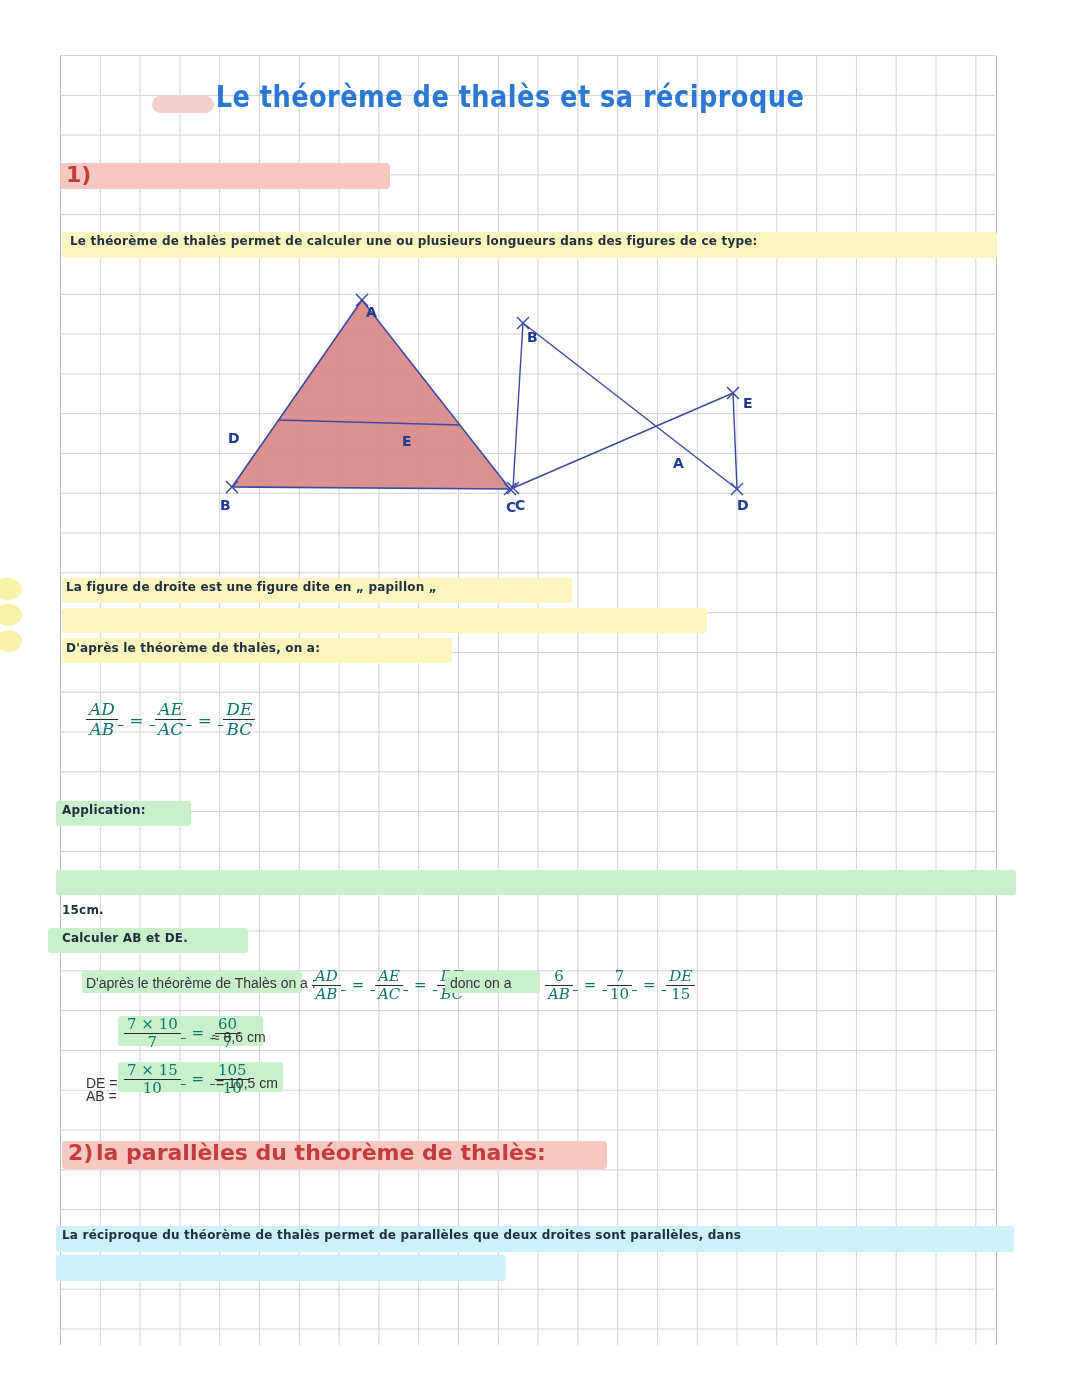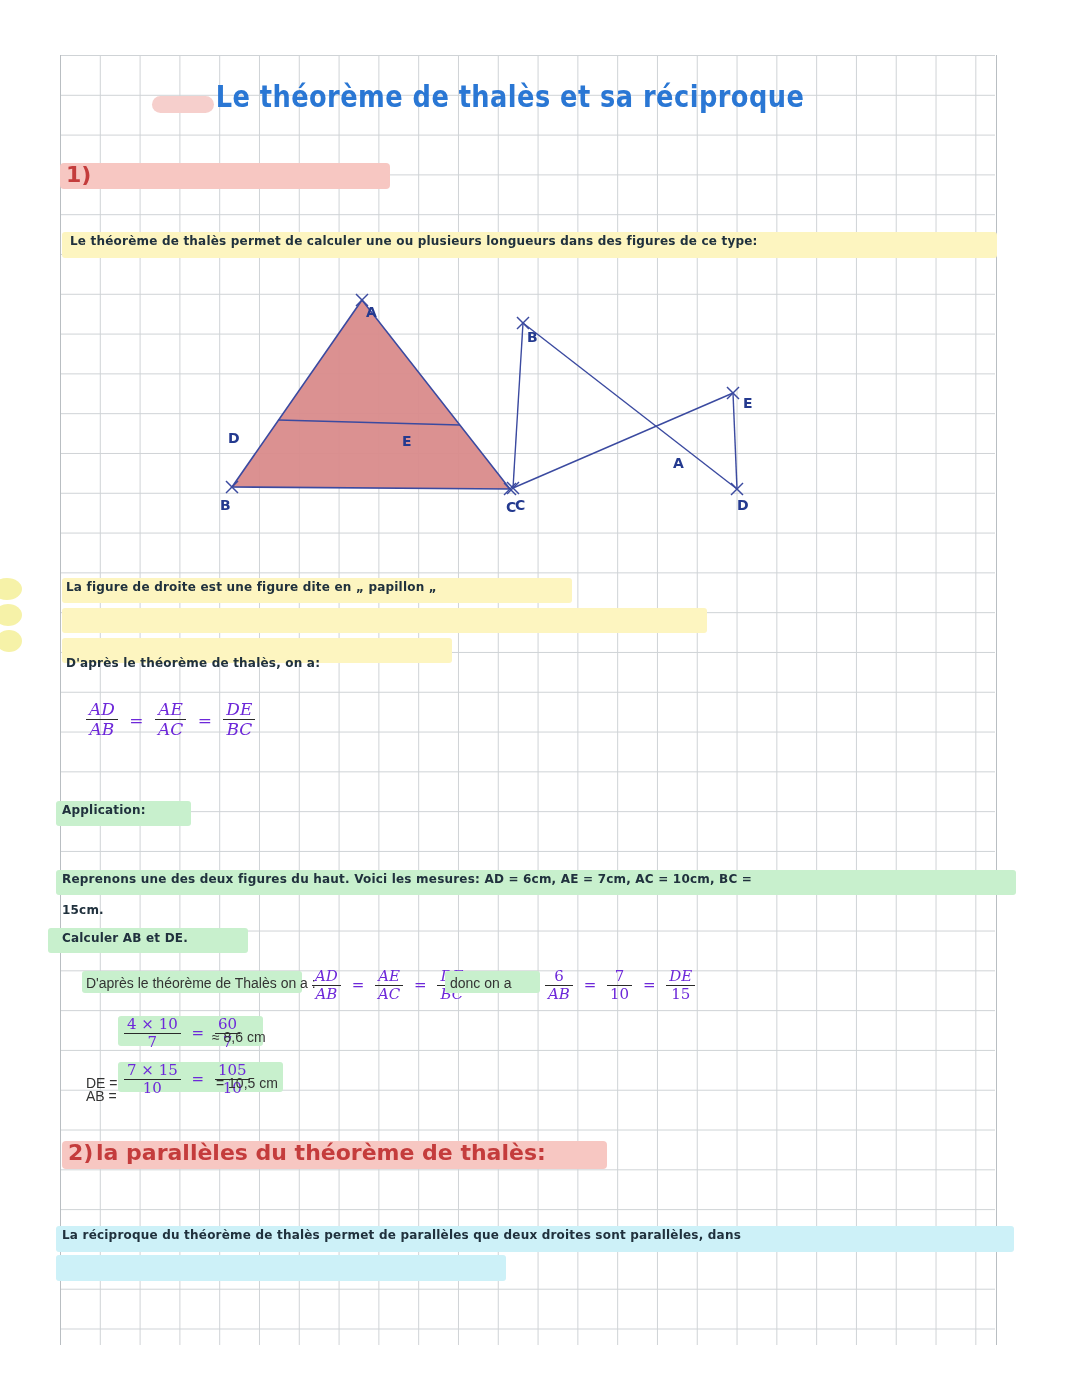--- a/index.html
+++ b/index.html
@@ -108,21 +108,22 @@
   .hl-cyan {
     position: absolute;
     background: #cdf1f8;
     border-radius: 3px;
   }
   
   .math {
     position: absolute;
     font-family: "DejaVu Serif", serif;
     font-style: italic;
-    color: #6d28d9;
+    color: #0f766e;
+    text-decoration: underline;
   }
   .frac {
     display: inline-block;
     text-align: center;
     vertical-align: middle;
     line-height: 1.12;
   }
   .frac .num { display: block; padding: 0 3px; }
   .frac .den { display: block; border-top: 1.2px solid #2a2a2a; padding: 0 3px; }
   .eq { display: inline-block; padding: 0 6px; vertical-align: middle; font-style: italic; }
@@ -221,21 +222,21 @@
       <div class="pt-label" style="left:238px; top:120px;">E</div>
       <div class="pt-label" style="left:168px; top:180px;">A</div>
     </div>
 
     <div class="hl-yellow" style="left:62px; top:578px; width:510px; height:25px;"></div>
     <div class="hand" style="left:66px; top:580px;">La figure de droite est une figure dite en „ papillon „</div>
 
     <div class="hl-yellow" style="left:62px; top:608px; width:645px; height:25px;"></div>
 
     <div class="hl-yellow" style="left:62px; top:638px; width:390px; height:25px;"></div>
-    <div class="hand" style="left:66px; top:656px;">D'après le théorème de thalès, on a:</div>
+    <div class="hand" style="left:66px; top:641px;">D'après le théorème de thalès, on a:</div>
 
     <div class="math" style="left:86px; top:700px; font-size:17px;">
       <span class="frac">
         <span class="num">AD</span>
         <span class="den">AB</span>
       </span>
       <span class="eq">=</span>
       <span class="frac">
         <span class="num">AE</span>
         <span class="den">AC</span>
@@ -244,21 +245,20 @@
       <span class="frac">
         <span class="num">DE</span>
         <span class="den">BC</span>
       </span>
     </div>
 
     <div class="hl-green" style="left:56px; top:801px; width:135px; height:25px;"></div>
     <div class="hand" style="left:62px; top:803px;">Application:</div>
 
     <div class="hl-green" style="left:56px; top:870px; width:960px; height:25px;"></div>
-    <div class="hand" style="left:62px; top:872px;">Reprenons une des deux figures du haut. Voici les mesures: AD = 6cm, AE = 7cm, AC = 10cm, BC =</div>
 
     <div class="hand" style="left:62px; top:903px;">15cm.</div>
 
     <div class="hl-green" style="left:48px; top:928px; width:200px; height:25px;"></div>
     <div class="hand" style="left:62px; top:931px;">Calculer AB et DE.</div>
 
     <div class="hl-green" style="left:82px; top:971px; width:220px; height:22px;"></div>
     <div class="appl-line" style="left:86px; top:975px;">D'après le théorème de Thalès on a :</div>
 
     <div class="math" style="left:312px; top:968px; font-size:15px;">
@@ -295,21 +295,21 @@
       <span class="frac">
         <span class="num">DE</span>
         <span class="den plainser">15</span>
       </span>
     </div>
 
     <div class="hl-green" style="left:118px; top:1016px; width:145px; height:30px;"></div>
     <div class="appl-line" style="left:86px; top:1088px;">AB =</div>
     <div class="math" style="left:124px; top:1016px; font-size:15px;">
       <span class="frac">
-        <span class="num plainser">4 × 10</span>
+        <span class="num plainser">7 × 10</span>
         <span class="den plainser">7</span>
       </span>
       <span class="eq">=</span>
       <span class="frac">
         <span class="num plainser">60</span>
         <span class="den plainser">7</span>
       </span>
     </div>
     <div class="appl-line" style="left:212px; top:1029px;">≈ 8,6 cm</div>
 

